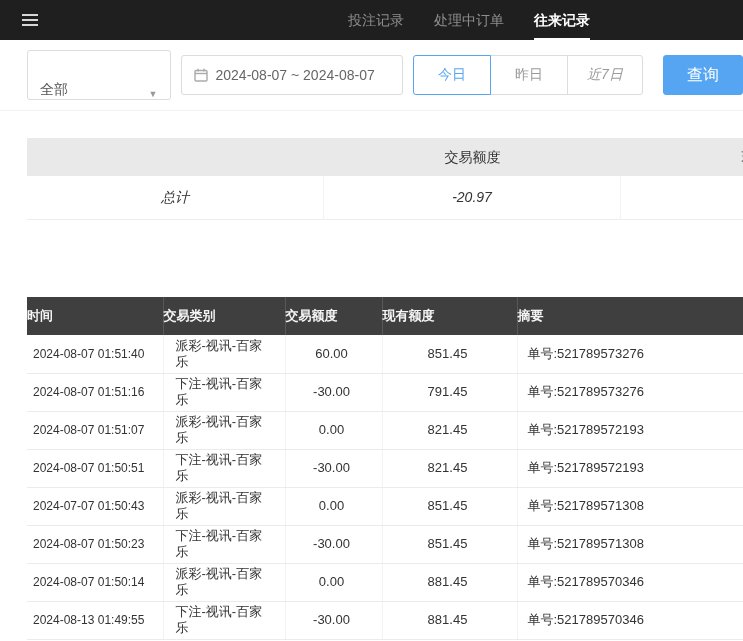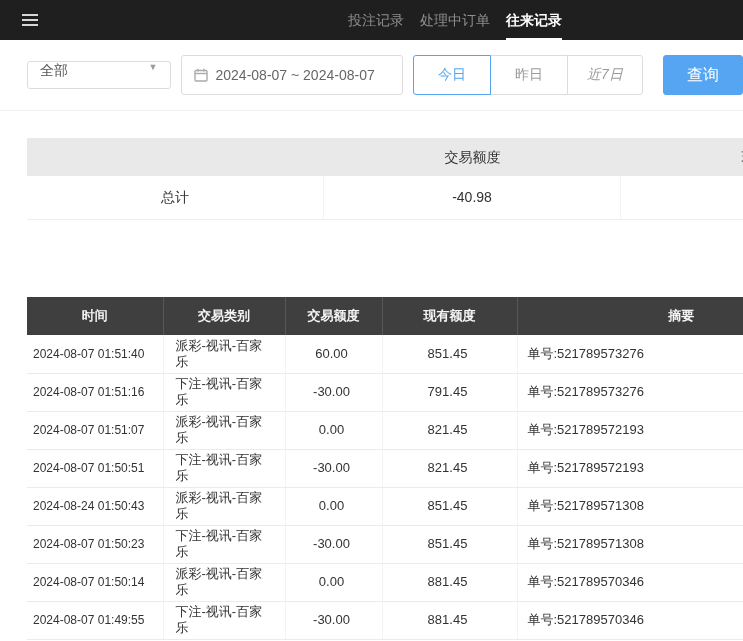--- a/index.html
+++ b/index.html
@@ -22,21 +22,21 @@
     left: 22px; top: 0;
     width: 22px; height: 40px;
     display: flex; flex-direction: column;
     justify-content: center; gap: 3px;
     cursor: pointer;
   }
   .menu-btn .bar { display:block; width: 16px; height: 2px; background: #d8d8d8; }
   .tabs {
     position: absolute;
     left: 348px; top: 0; height: 40px;
-    display: flex; gap: 16px;
+    display: flex; gap: 30px;
   }
   .tab {
     color: #8f8f8f;
     font-size: 14px;
     line-height: 40px;
     cursor: pointer;
     position: relative;
     white-space: nowrap;
   }
   .tab.active { color: #ffffff; font-weight: bold; }
@@ -48,23 +48,23 @@
   
   .filterbar {
     height: 71px;
     padding: 15px 0 15px 27px;
     display: flex;
     align-items: center;
     border-bottom: 1px solid #f2f2f2;
     position: relative;
   }
   .select {
-    width: 148px; height: 28px;
+    width: 148px; height: 50px;
     border: 1px solid #dcdcdc; border-radius: 3px;
-    display: flex; align-items: flex-start; justify-content: space-between;
+    display: flex; align-items: flex-end; justify-content: space-between;
     padding: 0 12px;
     font-size: 14px; color: #555;
     cursor: pointer;
     background: #fff;
   }
   .select .caret { color: #999; font-size: 9px; }
   .date-input {
     width: 230px; height: 40px;
     border: 1px solid #dcdcdc; border-radius: 3px;
     display: flex; align-items: center; gap: 8px;
@@ -109,38 +109,39 @@
     font-size: 14px;
   }
   .summary .hrow { display: flex; background: #e9e9e9; height: 38px; }
   .summary .hcell {
     width: 297px; text-align: center; line-height: 38px; color: #333;
   }
   .summary .drow { display: flex; height: 44px; border-bottom: 1px solid #ededed; background: #fff; }
   .summary .dcell {
     width: 297px; text-align: center; line-height: 43px; color: #333;
     border-right: 1px solid #f3f3f3;
+    font-style: italic;
   }
   .summary .dcell:last-child { border-right: none; }
 
   
   .records {
     margin: 77px 0 0 27px;
     border-collapse: collapse;
     table-layout: fixed;
     width: 818px;
     font-size: 13px;
   }
   .records th {
     background: #3f3f3f;
     color: #f5f5f5;
     height: 38px;
     font-weight: bold;
     font-size: 13px;
-    text-align: center;
+    text-align: left;
     border-right: 1px solid #585858;
   }
   .records th:last-child { border-right: none; }
   .records td {
     height: 38px;
     border-bottom: 1px solid #ebebeb;
     border-right: 1px solid #f3f3f3;
     background: #fff;
     color: #333;
     padding: 2px 8px;
@@ -195,21 +196,21 @@
 </div>
 
 <div class="summary">
   <div class="hrow">
     <div class="hcell"></div>
     <div class="hcell">交易额度</div>
     <div class="hcell">现有额度</div>
   </div>
   <div class="drow">
     <div class="dcell">总计</div>
-    <div class="dcell">-40.98</div>
+    <div class="dcell">-20.97</div>
     <div class="dcell"></div>
   </div>
 </div>
 
 <table class="records">
   <colgroup>
     <col style="width:136px">
       <col style="width:122px">
       <col style="width:97px">
       <col style="width:135px">
@@ -251,21 +252,21 @@
 
   <tr>
     <td class="c-time">2024-08-07 01:50:51</td>
     <td class="c-type">下注-视讯-百家乐</td>
     <td class="c-amount">-30.00</td>
     <td class="c-balance">821.45</td>
     <td class="c-memo">单号:521789572193</td>
   </tr>
 
   <tr>
-    <td class="c-time">2024-08-24 01:50:43</td>
+    <td class="c-time">2024-07-07 01:50:43</td>
     <td class="c-type">派彩-视讯-百家乐</td>
     <td class="c-amount">0.00</td>
     <td class="c-balance">851.45</td>
     <td class="c-memo">单号:521789571308</td>
   </tr>
 
   <tr>
     <td class="c-time">2024-08-07 01:50:23</td>
     <td class="c-type">下注-视讯-百家乐</td>
     <td class="c-amount">-30.00</td>
@@ -275,20 +276,20 @@
 
   <tr>
     <td class="c-time">2024-08-07 01:50:14</td>
     <td class="c-type">派彩-视讯-百家乐</td>
     <td class="c-amount">0.00</td>
     <td class="c-balance">881.45</td>
     <td class="c-memo">单号:521789570346</td>
   </tr>
 
   <tr>
-    <td class="c-time">2024-08-07 01:49:55</td>
+    <td class="c-time">2024-08-13 01:49:55</td>
     <td class="c-type">下注-视讯-百家乐</td>
     <td class="c-amount">-30.00</td>
     <td class="c-balance">881.45</td>
     <td class="c-memo">单号:521789570346</td>
   </tr>
 </tbody>
 </table>
 
 </body></html>

